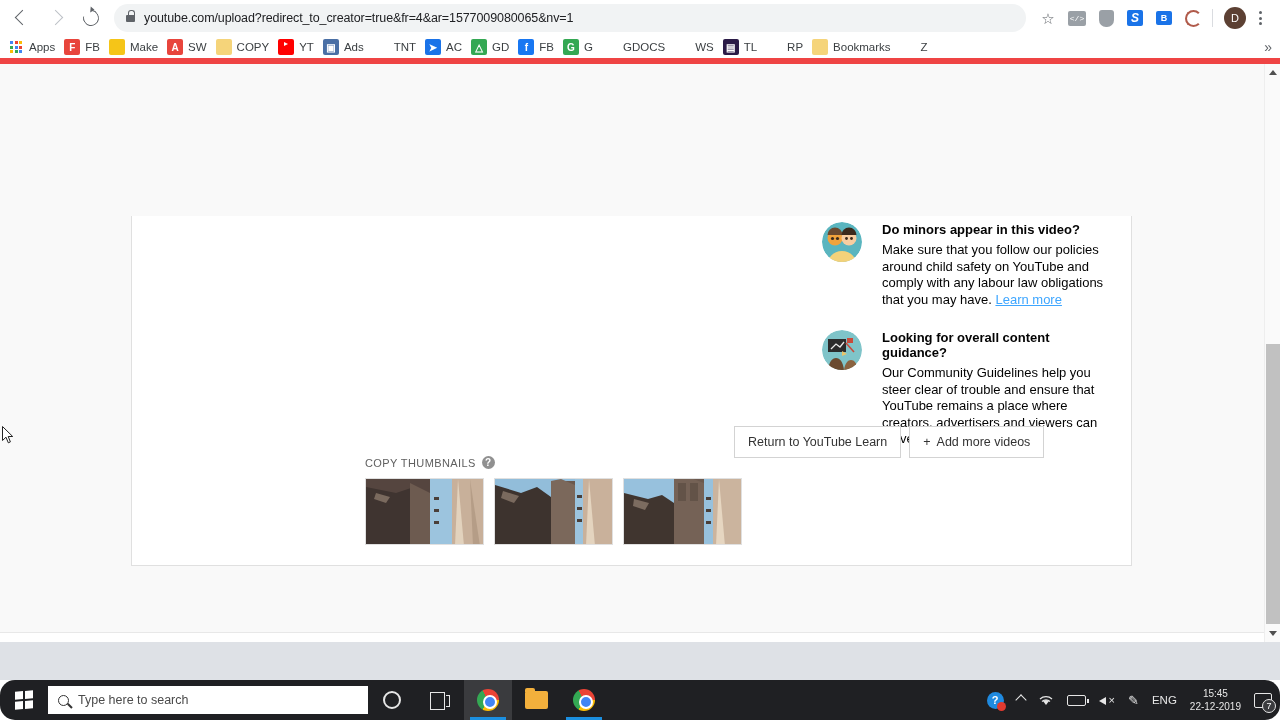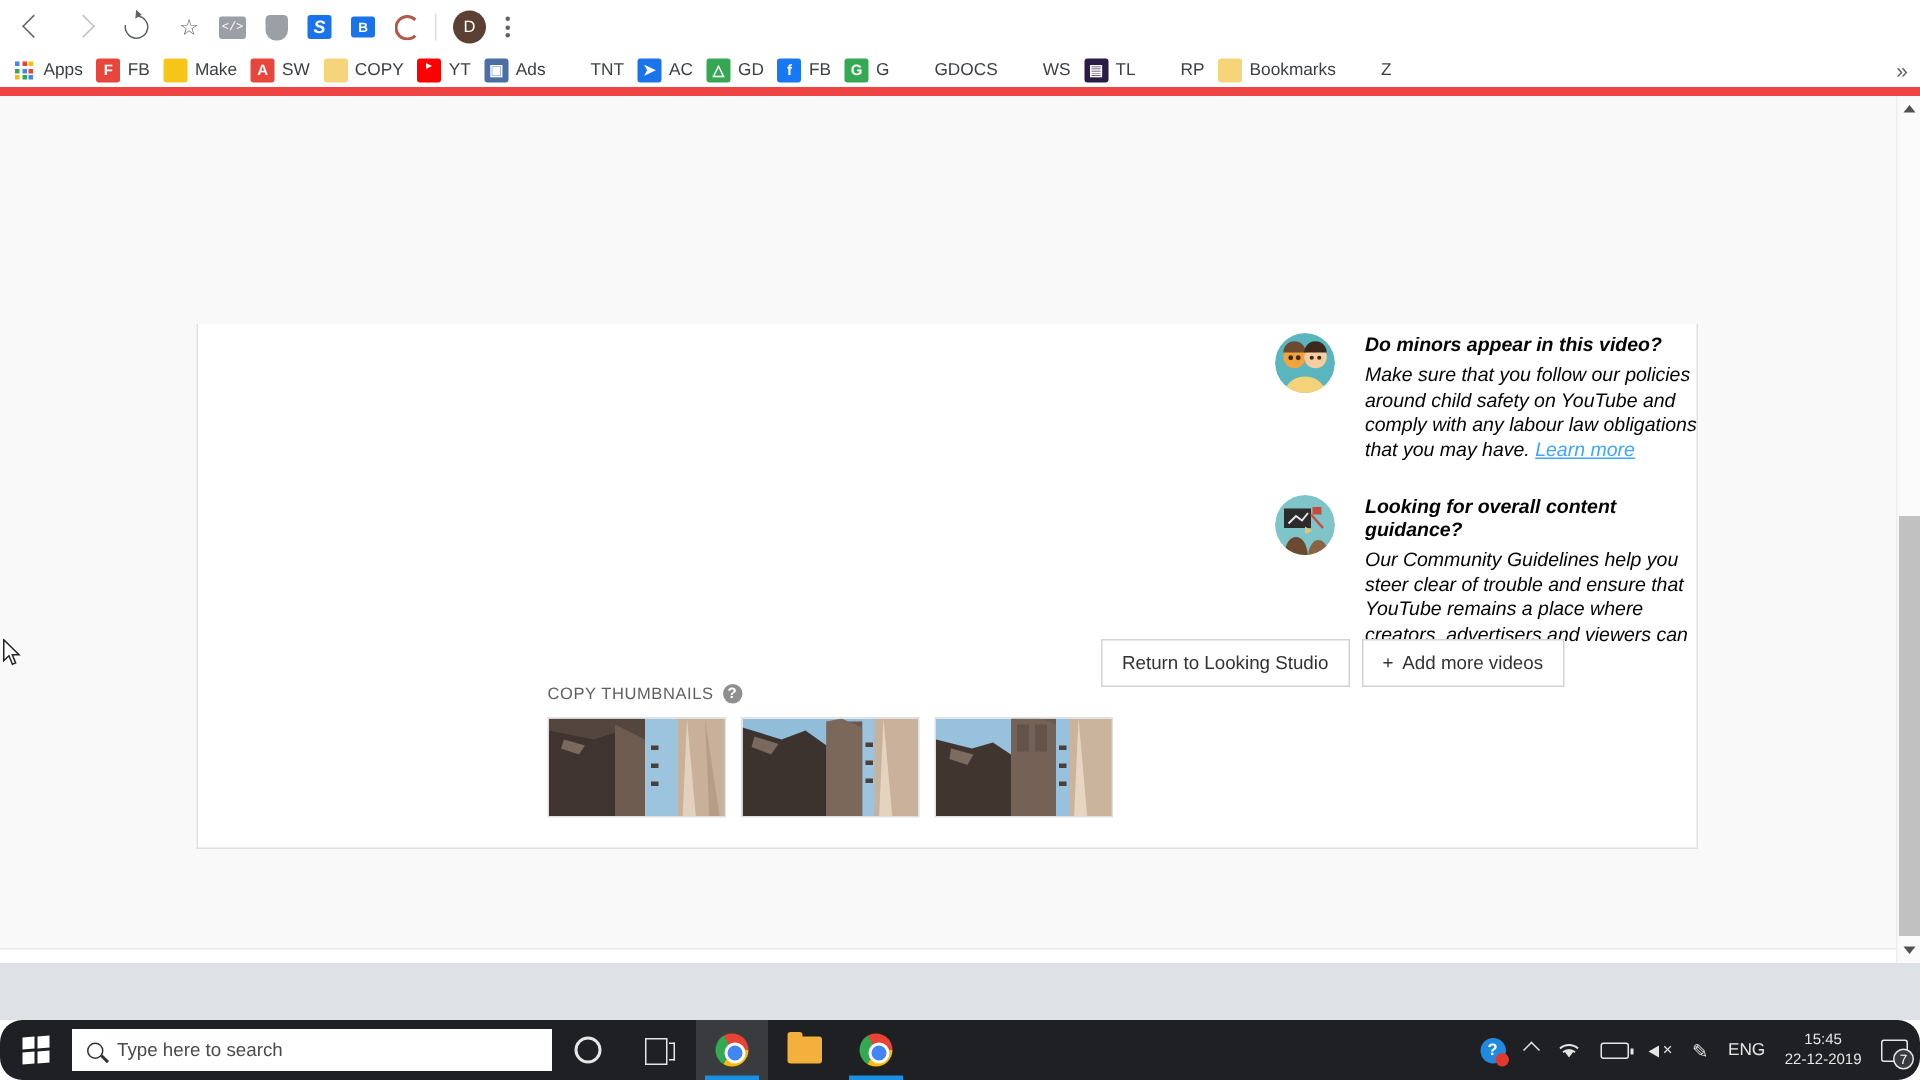--- a/index.html
+++ b/index.html
@@ -136,21 +136,21 @@
   .bell { width:16px;height:17px;border:2px solid #606060;border-radius:8px 8px 2px 2px;border-bottom:none;position:relative;}
   .bell:after{content:"";position:absolute;left:-4px;bottom:-3px;width:22px;height:2px;background:#606060;}
   .bell:before{content:"";position:absolute;left:5px;bottom:-6px;width:5px;height:3px;
      border:2px solid #606060;border-top:none;border-radius:0 0 4px 4px;}
   .yt-avatar { width:28px;height:28px;border-radius:50%;background:#0b0b0b;color:#fff;font-size:4px;
      display:flex;align-items:center;justify-content:center;text-align:center;line-height:5px;}
 
   
   .card { position:absolute; left:131px; top:152px; width:1001px; height:350px;
      background:#fff; border:1px solid #e0e0e0; border-top:none;}
-  .panel-right { position:absolute; left:718px; top:6px; width:290px;font-style:italic;}
+  .panel-right { position:absolute; left:690px; top:6px; width:290px;}
   .tipblock { display:flex; margin-bottom:22px;}
   .tip-ico { width:40px;height:40px;border-radius:50%;flex:0 0 40px;margin-right:20px;overflow:hidden;position:relative;}
   .tip-body { flex:1; }
   .tip-title { font-size:13px; font-weight:bold; color:#030303; margin-bottom:5px;}
   .tip-text { font-size:13px; color:#030303; line-height:16.5px;}
   .lnk { color:#3ea6ff; }
 
   .thumbs-wrap { position:absolute; left:233px; top:240px; }
   .thumbs-label { font-size:11px; color:#606060; letter-spacing:0.4px; display:flex; align-items:center; gap:6px; margin-bottom:9px;}
   .qmark { width:13px;height:13px;border-radius:50%;background:#909090;color:#fff;font-size:10px;font-weight:bold;
@@ -226,20 +226,24 @@
   <div class="toolbar">
     <div class="navbtn">
         <span class="arrowL"></span>
       </div>
     <div class="navbtn">
         <span class="arrowR"></span>
       </div>
     <div class="navbtn">
         <span class="reload"></span>
       </div>
+    <div class="omnibox">
+      <span class="lock"></span>
+      <span class="url">youtube.com/upload?redirect_to_creator=true&amp;fr=4&amp;ar=1577009080065&amp;nv=1</span>
+    </div>
     <div class="tb-icons">
       <div class="tbi">
           <span class="star">☆</span>
         </div>
       <div class="tbi">
           <span class="ico-code">&lt;/&gt;</span>
         </div>
       <div class="tbi">
           <span class="ico-shield"></span>
         </div>
@@ -450,21 +454,21 @@
               <rect x="82" y="30" width="5" height="3" fill="#4a3f39"></rect>
               <rect x="82" y="42" width="5" height="3" fill="#4a3f39"></rect>
               <path d="M10 20l15 4-4 7-12-4z" fill="#7c6c60"></path>
             </svg>
           </div>
         </div>
       </div>
     </div>
 
     <div class="cardbtns">
-      <button class="wbtn">Return to Looking Studio</button>
+      <button class="wbtn">Return to YouTube Learn</button>
       <button class="wbtn">
         <span>+</span>
         <span>Add more videos</span>
       </button>
     </div>
 
     <div class="footer">
       
       
     </div>

